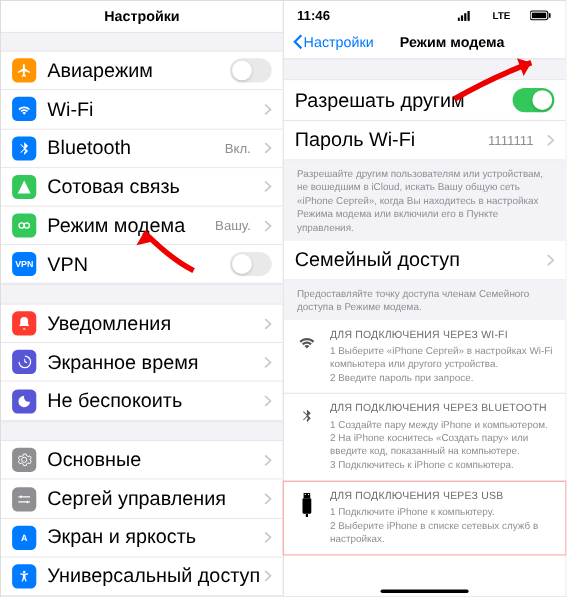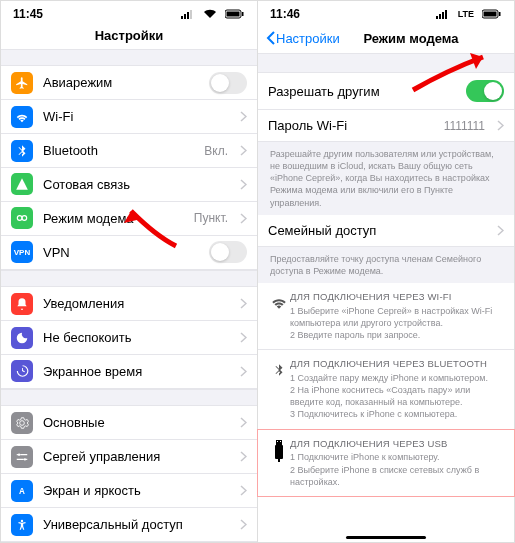--- a/index.html
+++ b/index.html
@@ -1,73 +1,54 @@
 <!DOCTYPE html>
 <html><head>
 <meta charset="utf-8">
 <style>
 *{margin:0;padding:0;box-sizing:border-box;-webkit-font-smoothing:antialiased}
 body{font-family:-apple-system,BlinkMacSystemFont,"Helvetica Neue",sans-serif;background:#fff;font-size:13px;color:#000}
 .wrap{display:flex;width:515px;height:543px;border:1px solid #ddd}
 .phone{flex:1;display:flex;flex-direction:column;background:#fff;position:relative;min-width:0}
 .phone+.phone{border-left:1px solid #ddd}
 .status{display:flex;justify-content:space-between;align-items:center;padding:6px 12px 2px;font-size:12px;font-weight:600}
-.sicons{display:flex;gap:8px;align-items:center}
+.sicons{display:flex;gap:18px;align-items:center}
 .nav{display:flex;align-items:center;position:relative;height:30px;padding:0 8px}
 .nav-title{position:absolute;left:0;right:0;text-align:center;font-weight:600;font-size:13px}
 .back{display:flex;align-items:center;color:#007aff;font-size:13px;z-index:1}
 .back svg{width:10px;height:14px}
 .sep{height:20px;background:#f2f2f7;border-top:1px solid #e5e5ea;border-bottom:1px solid #e5e5ea}
 .row{display:flex;align-items:center;padding:7px 10px;border-bottom:1px solid #e5e5ea;background:#fff;min-height:32px}
 .row:last-child{border-bottom:none}
 .ico{width:22px;height:22px;border-radius:5px;margin-right:10px;display:flex;align-items:center;justify-content:center;flex-shrink:0}
 .ico svg{width:14px;height:14px;fill:#fff}
-.lbl{flex:1;font-size:13px;white-space:nowrap;overflow:hidden;text-overflow:ellipsis}
+.lbl{flex:1;font-size:18px;white-space:nowrap;overflow:hidden;text-overflow:ellipsis}
 .val{color:#8e8e93;font-size:12px;margin-right:12px}
 .chev{color:#c7c7cc;flex-shrink:0}
 .chev svg{width:7px;height:11px;display:block}
 .toggle{width:38px;height:22px;border-radius:11px;background:#e9e9ea;position:relative;flex-shrink:0}
 .toggle::after{content:"";position:absolute;width:18px;height:18px;background:#fff;border-radius:50%;top:2px;left:2px;box-shadow:0 1px 3px rgba(0,0,0,.2)}
 .toggle.on{background:#34c759}
 .toggle.on::after{left:18px}
 .footer{padding:6px 12px;font-size:9px;color:#8e8e93;line-height:1.35;background:#f2f2f7}
-.conn{display:flex;padding:8px 10px;border-bottom:1px solid #e5e5ea}
+.conn{display:flex;gap:10px;padding:8px 10px;border-bottom:1px solid #e5e5ea}
 .conn:last-child{border-bottom:none}
 .conn .cico{width:22px;display:flex;justify-content:center;padding-top:2px;flex-shrink:0}
 .conn .ctxt{flex:1;font-size:9px;color:#8e8e93;line-height:1.35}
 .conn .ctitle{font-size:9.5px;color:#6d6d72;margin-bottom:1px;letter-spacing:.2px}
 .highlight{border:1px solid #fca5a5;margin:-1px}
 .arrow{position:absolute;pointer-events:none;z-index:10}
 .homebar{position:absolute;bottom:3px;left:50%;transform:translateX(-50%);width:80px;height:3px;background:#000;border-radius:2px}
 </style>
 </head>
 <body>
 
 <div class="wrap">
 
 <div class="phone">
- <div class="status">
-  <span>11:45</span>
-  <span class="sicons">
-   <svg width="14" height="10" viewBox="0 0 14 10">
-            <rect x="0" y="7" width="2" height="3"></rect>
-            <rect x="3" y="5" width="2" height="5"></rect>
-            <rect x="6" y="3" width="2" height="7"></rect>
-            <rect x="9" y="1" width="2" height="9" fill="#ccc"></rect>
-          </svg>
-   <svg width="14" height="10" viewBox="0 0 14 10">
-            <path d="M7 9L1 3c3-3 9-3 12 0z"></path>
-          </svg>
-   <svg width="20" height="10" viewBox="0 0 20 10">
-            <rect x="0" y="1" width="16" height="8" rx="2" fill="none" stroke="#000"></rect>
-            <rect x="1.5" y="2.5" width="13" height="5"></rect>
-            <rect x="17" y="3" width="1.5" height="4"></rect>
-          </svg>
-  </span>
- </div>
  <div class="nav">
   <div class="nav-title">Настройки</div>
  </div>
  <div class="sep"></div>
 
  <div class="row">
   <span class="ico" style="background:#ff9500">
           <svg viewBox="0 0 24 24">
             <path d="M21 16v-2l-8-5V3.5a1.5 1.5 0 00-3 0V9l-8 5v2l8-2.5V19l-2 1.5V22l3.5-1 3.5 1v-1.5L13 19v-5.5z"></path>
           </svg>
@@ -117,21 +98,21 @@
         </span>
  </div>
  <div class="row">
   <span class="ico" style="background:#34c759">
           <svg viewBox="0 0 24 24">
             <circle cx="8" cy="12" r="4" fill="none" stroke="#fff" stroke-width="2"></circle>
             <circle cx="16" cy="12" r="4" fill="none" stroke="#fff" stroke-width="2"></circle>
           </svg>
         </span>
   <span class="lbl">Режим модема</span>
-  <span class="val">Пункт.</span>
+  <span class="val">Вашу.</span>
   <span class="chev">
           <svg viewBox="0 0 7 11">
             <path d="M1 1l5 4.5L1 10" stroke="#c7c7cc" stroke-width="1.5" fill="none"></path>
           </svg>
         </span>
  </div>
  <div class="row">
   <span class="ico" style="background:#007aff">
           <span style="color:#fff;font-size:8px;font-weight:600">VPN</span>
         </span>
@@ -149,37 +130,37 @@
   <span class="lbl">Уведомления</span>
   <span class="chev">
           <svg viewBox="0 0 7 11">
             <path d="M1 1l5 4.5L1 10" stroke="#c7c7cc" stroke-width="1.5" fill="none"></path>
           </svg>
         </span>
  </div>
  <div class="row">
   <span class="ico" style="background:#5856d6">
           <svg viewBox="0 0 24 24">
+            <path d="M13 2v2a8 8 0 11-8 8H3a10 10 0 1010-10zm-1 5v5l4 2 1-1.5-3.5-2V7z"></path>
+          </svg>
+        </span>
+  <span class="lbl">Экранное время</span>
+  <span class="chev">
+          <svg viewBox="0 0 7 11">
+            <path d="M1 1l5 4.5L1 10" stroke="#c7c7cc" stroke-width="1.5" fill="none"></path>
+          </svg>
+        </span>
+ </div>
+ <div class="row">
+  <span class="ico" style="background:#5856d6">
+          <svg viewBox="0 0 24 24">
             <path d="M12 3a9 9 0 109 9 7 7 0 01-9-9z"></path>
           </svg>
         </span>
   <span class="lbl">Не беспокоить</span>
-  <span class="chev">
-          <svg viewBox="0 0 7 11">
-            <path d="M1 1l5 4.5L1 10" stroke="#c7c7cc" stroke-width="1.5" fill="none"></path>
-          </svg>
-        </span>
- </div>
- <div class="row">
-  <span class="ico" style="background:#5856d6">
-          <svg viewBox="0 0 24 24">
-            <path d="M13 2v2a8 8 0 11-8 8H3a10 10 0 1010-10zm-1 5v5l4 2 1-1.5-3.5-2V7z"></path>
-          </svg>
-        </span>
-  <span class="lbl">Экранное время</span>
   <span class="chev">
           <svg viewBox="0 0 7 11">
             <path d="M1 1l5 4.5L1 10" stroke="#c7c7cc" stroke-width="1.5" fill="none"></path>
           </svg>
         </span>
  </div>
  <div class="sep"></div>
 
  <div class="row">
   <span class="ico" style="background:#8e8e93">

